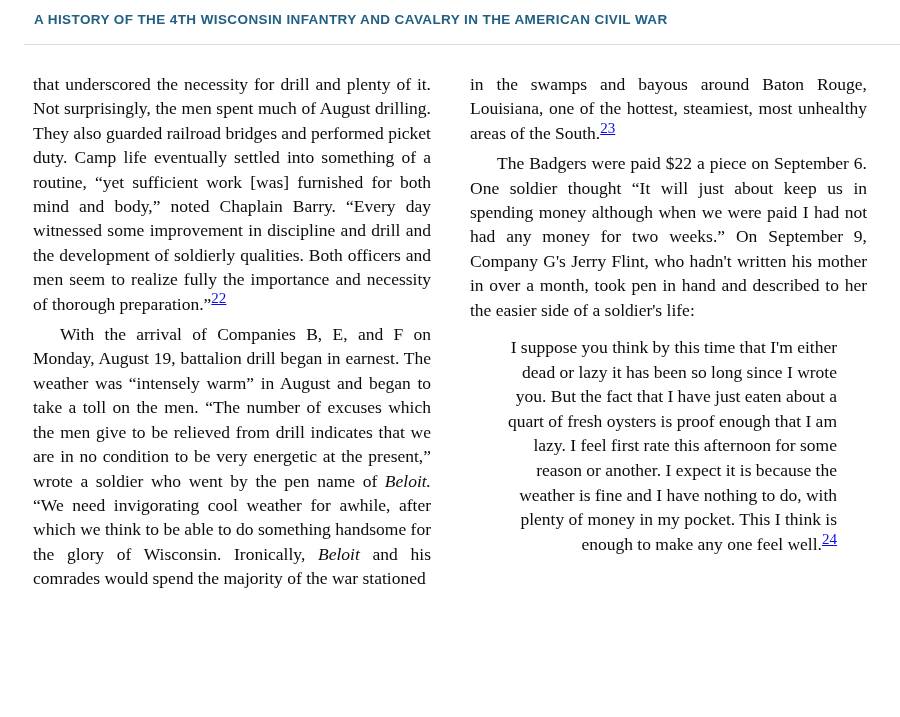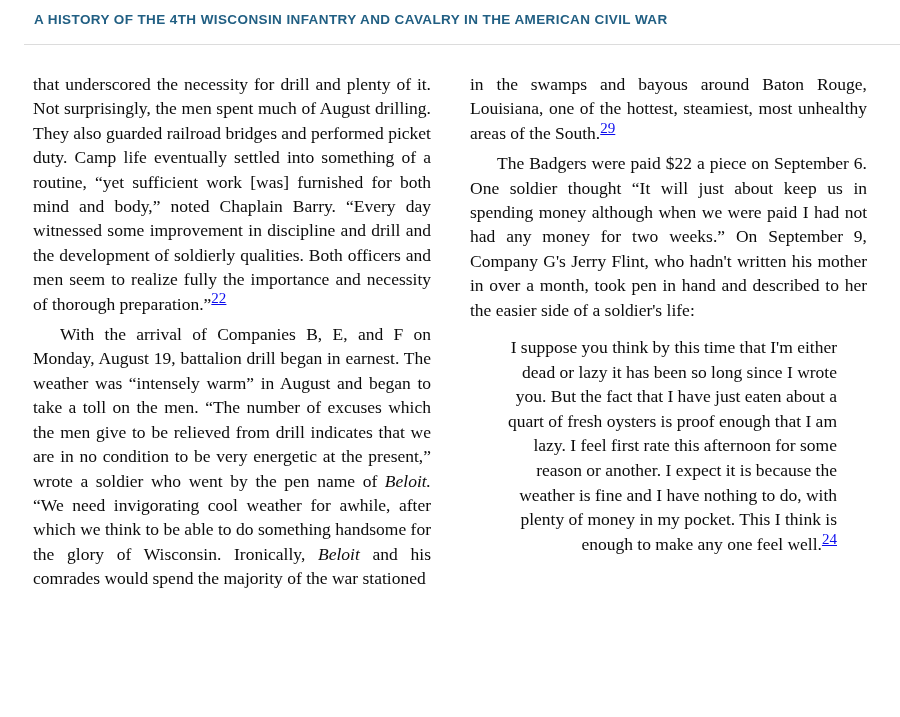--- a/index.html
+++ b/index.html
@@ -95,18 +95,18 @@
   <header class="hdr">
     <h1 class="title">A HISTORY OF THE 4TH WISCONSIN INFANTRY AND CAVALRY IN THE AMERICAN CIVIL WAR</h1>
     <button class="close" aria-label="Close">×</button>
   </header>
   <main class="content">
     <div class="col left" id="col-left">
         <p class="para">that underscored the necessity for drill and plenty of it. Not surprisingly, the men spent much of August drilling. They also guarded railroad bridges and performed picket duty. Camp life eventually settled into something of a routine, “yet sufficient work [was] furnished for both mind and body,” noted Chaplain Barry. “Every day witnessed some improvement in discipline and drill and the development of soldierly qualities. Both officers and men seem to realize fully the importance and necessity of thorough preparation.”<a class="fn">22</a></p>
         <p class="para indent">With the arrival of Companies B, E, and F on Monday, August 19, battalion drill began in earnest. The weather was “intensely warm” in August and began to take a toll on the men. “The number of excuses which the men give to be relieved from drill indicates that we are in no condition to be very energetic at the present,” wrote a soldier who went by the pen name of <i>Beloit.</i> “We need invigorating cool weather for awhile, after which we think to be able to do something handsome for the glory of Wisconsin. Ironically, <i>Beloit</i> and his comrades would spend the majority of the war stationed</p>
       </div>
     <div class="col right" id="col-right">
-        <p class="para">in the swamps and bayous around Baton Rouge, Louisiana, one of the hottest, steamiest, most unhealthy areas of the South.<a class="fn">29</a></p>
+        <p class="para">in the swamps and bayous around Baton Rouge, Louisiana, one of the hottest, steamiest, most unhealthy areas of the South.<a class="fn">23</a></p>
         <p class="para indent">The Badgers were paid $22 a piece on September 6. One soldier thought “It will just about keep us in spending money although when we were paid I had not had any money for two weeks.” On September 9, Company G's Jerry Flint, who hadn't written his mother in over a month, took pen in hand and described to her the easier side of a soldier's life:</p>
         <p class="quote">I suppose you think by this time that I'm either dead or lazy it has been so long since I wrote you. But the fact that I have just eaten about a quart of fresh oysters is proof enough that I am lazy. I feel first rate this afternoon for some reason or another. I expect it is because the weather is fine and I have nothing to do, with plenty of money in my pocket. This I think is enough to make any one feel well.<a class="fn">24</a></p>
       </div>
   </main>
 </div>
 
 </body></html>

